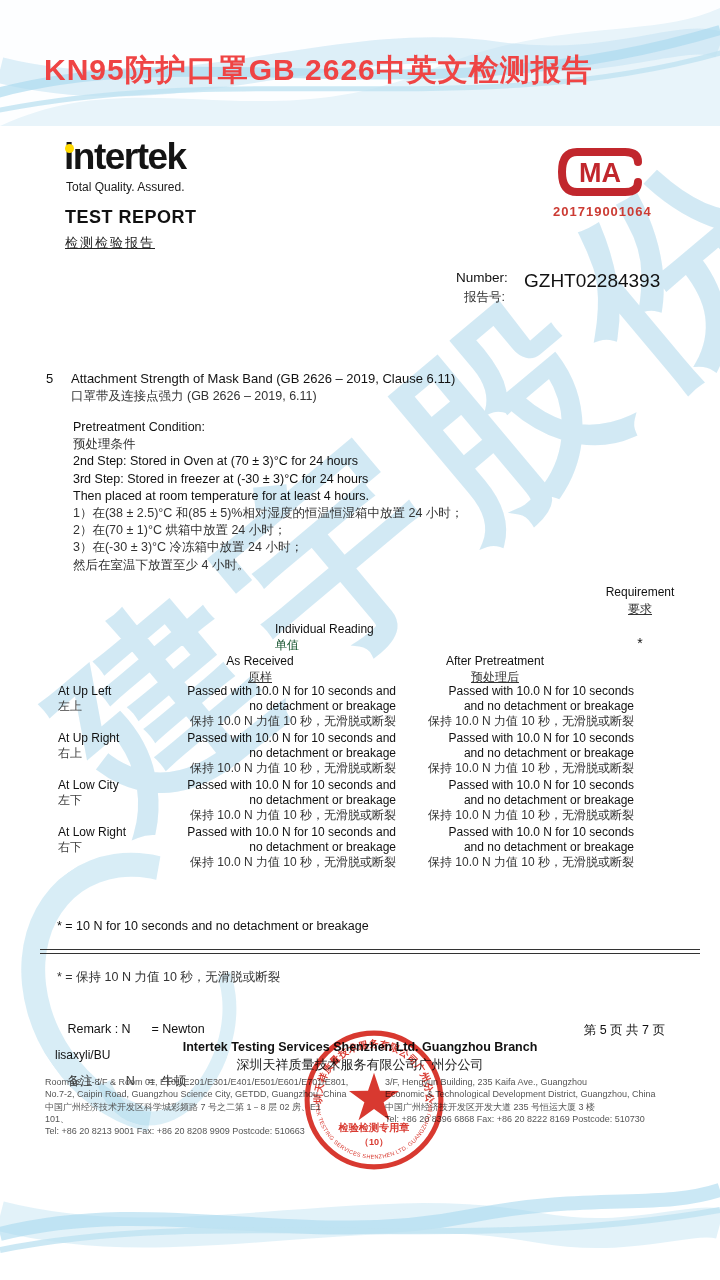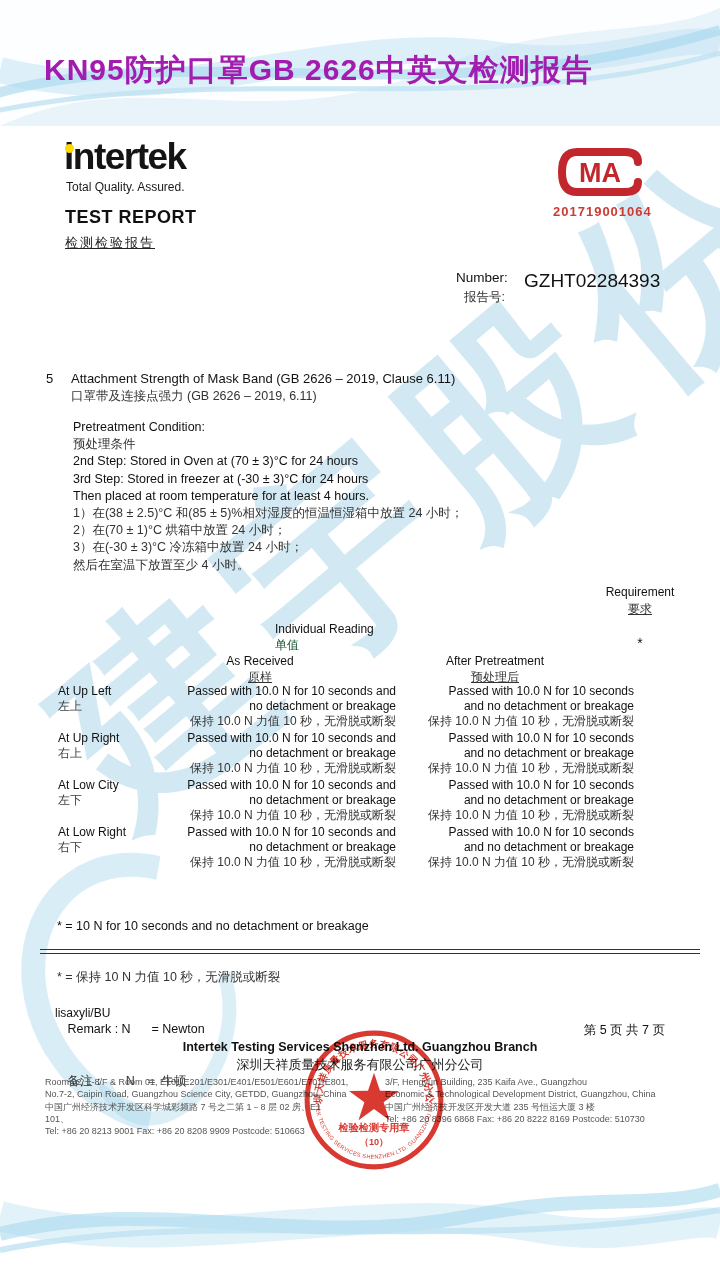--- a/index.html
+++ b/index.html
@@ -7,21 +7,21 @@
     width:720px;height:1280px;position:relative;overflow:hidden;
     background:#ffffff;
     font-family:"Liberation Sans","DejaVu Sans",sans-serif;
     color:#111;
   }
   
   .band-top{position:absolute;left:0;top:0;z-index:0;}
   .band-bottom{position:absolute;left:0;bottom:0;z-index:0;}
   .banner-title{
     position:absolute;left:44px;top:50px;z-index:3;
-    font-size:30px;font-weight:bold;letter-spacing:1px;color:#a21caf;white-space:nowrap;
+    font-size:30px;font-weight:bold;letter-spacing:1px;color:#ef4444;white-space:nowrap;
   }
   
   .wm-layer{position:absolute;inset:0;z-index:1;pointer-events:none;}
   .wm-text{
     position:absolute;left:20px;top:690px;
     font-size:205px;font-weight:bold;line-height:1;letter-spacing:18px;white-space:nowrap;
     color:rgba(136,198,225,0.38);
     transform:rotate(-40deg);transform-origin:0 0;
   }
   .wm-swirl{
@@ -65,21 +65,21 @@
   .hdr-after{left:395px;width:200px;}
   .results{position:absolute;left:48px;top:684px;width:590px;}
   .rrow{display:grid;grid-template-columns:86px 262px 238px;margin-bottom:2px;}
   .rlabel{font-size:12px;line-height:15px;text-align:left;padding-left:10px;}
   .rlabel .cn{color:#404040;}
   .rcell{font-size:12px;line-height:15px;text-align:right;}
   .rcell .cn{color:#333;}
   .footnotes{position:absolute;left:57px;top:883px;font-size:12.5px;line-height:17.3px;white-space:pre;}
   .footnotes .cn{color:#333;}
   .dbl-rule{position:absolute;left:40px;top:949px;width:660px;height:3px;border-top:1.5px solid #333;border-bottom:1.5px solid #333;}
-  .author{position:absolute;left:55px;top:1006px;font-size:12px;text-align:right;}
+  .author{position:absolute;left:55px;top:1048px;font-size:12px;text-align:right;}
   .page-info{position:absolute;left:525px;top:1022px;width:140px;text-align:right;font-size:12.5px;}
   .company-en{position:absolute;left:0;top:1040px;width:720px;text-align:center;font-size:12.5px;font-weight:bold;}
   .company-cn{position:absolute;left:0;top:1056px;width:720px;text-align:center;font-size:13px;color:#222;}
   .addr{position:absolute;top:1076px;font-size:9px;line-height:12.3px;color:#555;}
   .addr-left{left:45px;width:335px;}
   .addr-right{left:385px;width:322px;}
   
   .stamp{position:absolute;left:298px;top:1024px;z-index:4;opacity:0.92;mix-blend-mode:multiply;}
 </style>
 </head>

